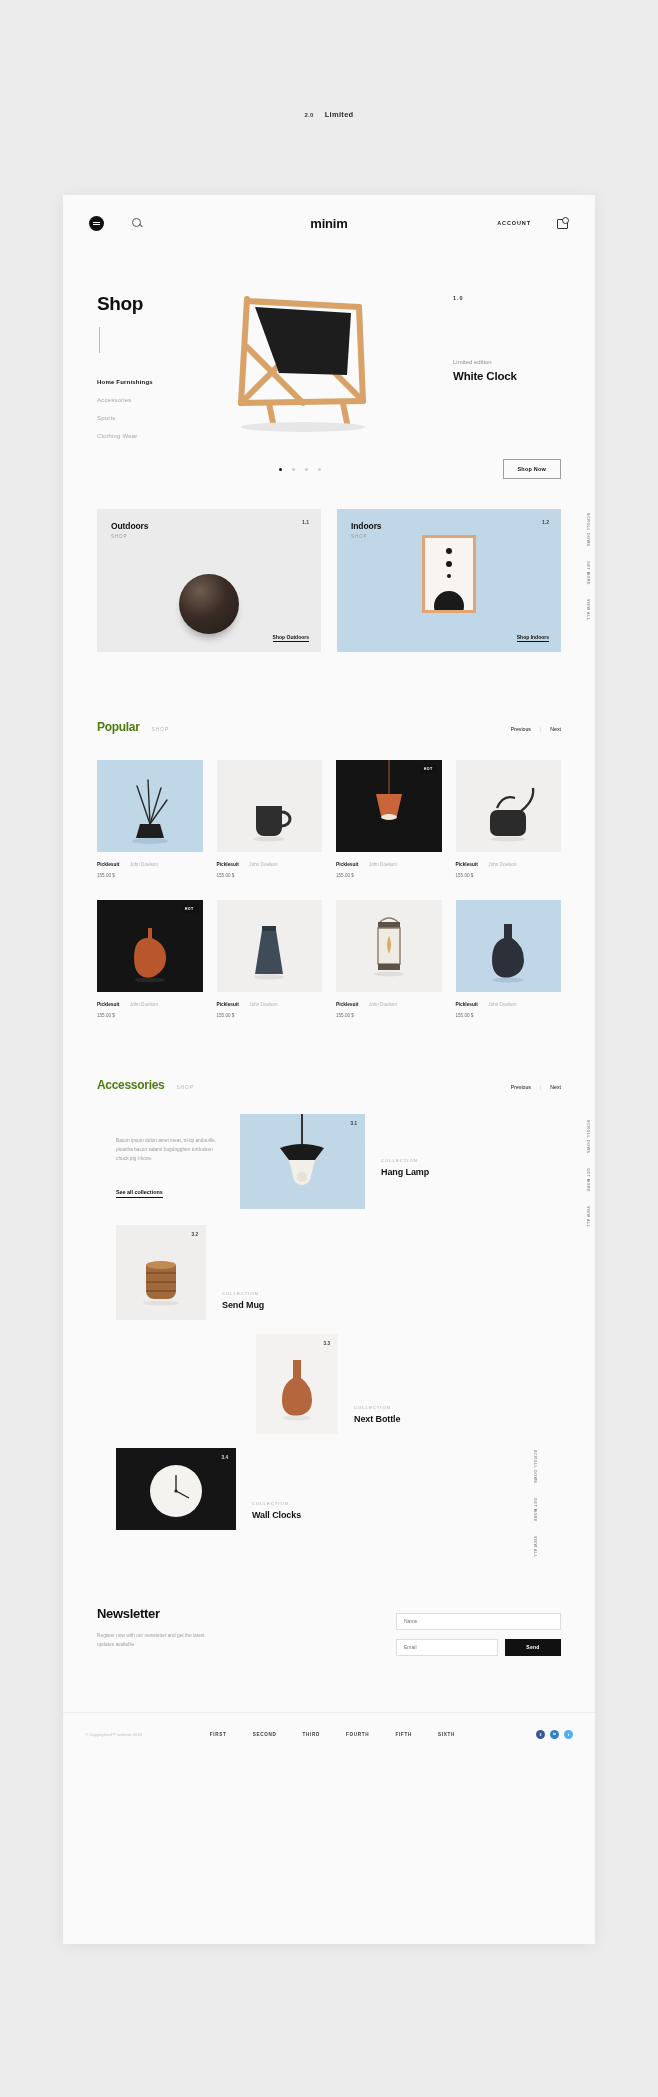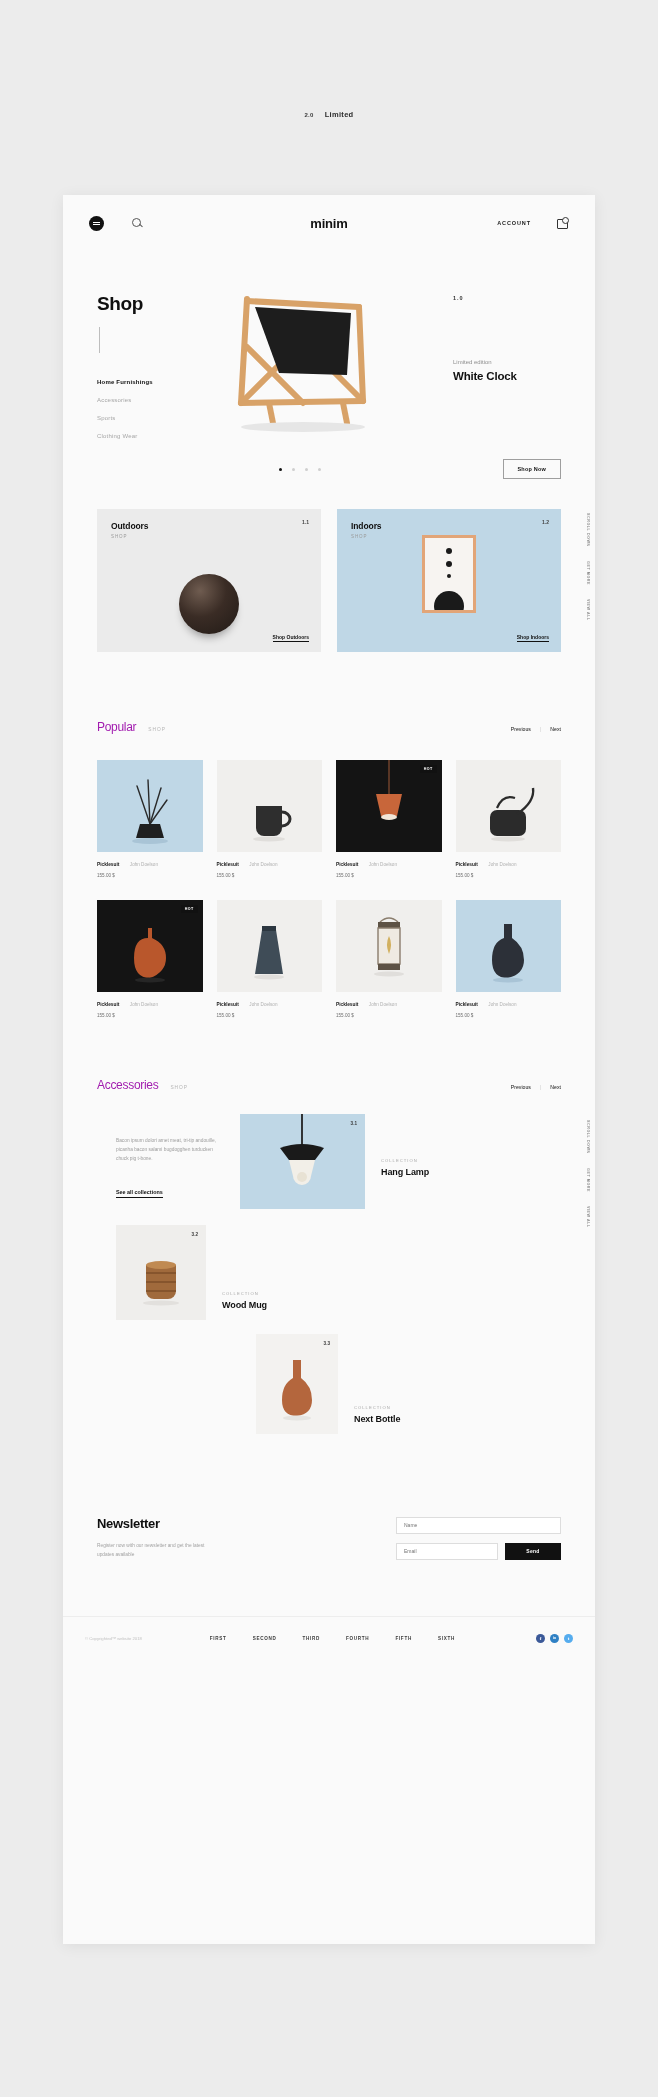--- a/index.html
+++ b/index.html
@@ -141,21 +141,21 @@
   }
   .vnote {
     writing-mode: vertical-rl;
     font-size: 3.6px; letter-spacing: 0.6px; color: #8d8d8d; font-weight: bold;
   }
 
   
   .sechead {
     display: flex; align-items: baseline; padding: 0 34px; margin-top: 60px;
   }
-  .sechead h2 { font-size: 12px; font-weight: normal; color: #a21caf; letter-spacing: -0.3px; }
+  .sechead h2 { font-size: 12px; font-weight: bold; color: #4d7c0f; letter-spacing: -0.3px; }
   .sechead .tag { font-size: 4.8px; color: #b5b5b5; letter-spacing: 1px; margin-left: 12px; }
   .pager { margin-left: auto; display: flex; align-items: center; gap: 9px; font-size: 5.2px; color: #111; }
   .pager .sep { color: #ccc; }
 
   
   .pgrid {
     display: grid; grid-template-columns: repeat(4, 1fr); gap: 14px;
     padding: 0 34px; margin-top: 26px;
   }
   .pcard .thumb {
@@ -178,21 +178,21 @@
     color: #111; border-bottom: 1px solid #111; padding-bottom: 2px;
   }
   .crow { display: flex; align-items: flex-end; }
   .cimg { position: relative; }
   .cnum { position: absolute; top: 7px; right: 8px; font-size: 4.6px; font-weight: bold; color: #3a3a3a; }
   .cmeta { padding-left: 16px; padding-bottom: 10px; }
   .clabel { font-size: 4.2px; color: #a8a8a8; letter-spacing: 1px; }
   .cname { font-size: 9px; font-weight: bold; color: #111; margin-top: 4px; letter-spacing: -0.1px; }
 
   
-  .news { display: flex; padding: 0 34px; margin-top: 70px; align-items: flex-end; }
+  .news { display: flex; padding: 0 34px; margin-top: 70px; align-items: center; }
   .news-left { width: 180px; }
   .news-title { font-size: 13px; font-weight: bold; color: #0f0f0f; letter-spacing: -0.3px; }
   .news-desc { font-size: 4.8px; line-height: 1.9; color: #a2a2a2; margin-top: 10px; width: 125px; }
   .news-right { margin-left: auto; width: 165px; padding-top: 9px; }
   .field {
     width: 100%; height: 17px; border: 1px solid #ddd; background: #fff;
     font-size: 5px; color: #9e9e9e; padding: 0 7px; font-family: "Liberation Sans", sans-serif;
   }
   .frow2 { display: flex; gap: 7px; margin-top: 9px; }
   .frow2 .field { flex: 1; }
@@ -492,38 +492,58 @@
         <div class="cnum">3.2</div>
         <svg viewBox="0 0 90 95" width="90" height="95">
           <path d="M30 40 h30 v26 a8 8 0 0 1 -8 8 h-14 a8 8 0 0 1 -8 -8 z" fill="#a06a3c"></path>
           <path d="M30 48 h30 M30 57 h30 M30 66 h30" stroke="#7d4f28" stroke-width="1.6"></path>
           <ellipse cx="45" cy="40" rx="15" ry="4" fill="#c08a52"></ellipse>
           <ellipse cx="45" cy="78" rx="18" ry="2.5" fill="#e2e0dd"></ellipse>
         </svg>
       </div>
       <div class="cmeta">
         <div class="clabel">COLLECTION</div>
-        <div class="cname">Wood Mug</div>
+        <div class="cname">Send Mug</div>
       </div>
     </div>
 
     <div class="crow" style="margin-top:14px;padding-left:140px;">
       <div class="cimg" style="width:82px;height:100px;background:#f3f2f0;">
         <div class="cnum">3.3</div>
         <svg viewBox="0 0 82 100" width="82" height="100">
           <path d="M37 26 h8 v18 q11 8 11 22 t-15 16 q-15 0 -15 -16 t11 -22 z" fill="#b4663d"></path>
           <ellipse cx="41" cy="84" rx="14" ry="2.5" fill="#e5e4e1"></ellipse>
         </svg>
       </div>
       <div class="cmeta">
         <div class="clabel">COLLECTION</div>
         <div class="cname">Next Bottle</div>
       </div>
     </div>
 
+    <div class="crow" style="margin-top:14px;position:relative;">
+      <div class="cimg" style="width:120px;height:82px;background:#151515;">
+        <div class="cnum" style="color:#ddd;">3.4</div>
+        <svg viewBox="0 0 120 82" width="120" height="82">
+          <circle cx="60" cy="43" r="26" fill="#f4f3f0"></circle>
+          <line x1="60" y1="43" x2="60" y2="27" stroke="#1c1c1c" stroke-width="1.3"></line>
+          <line x1="60" y1="43" x2="73" y2="50" stroke="#1c1c1c" stroke-width="1.3"></line>
+          <circle cx="60" cy="43" r="1.6" fill="#1c1c1c"></circle>
+        </svg>
+      </div>
+      <div class="cmeta">
+        <div class="clabel">COLLECTION</div>
+        <div class="cname">Wall Clocks</div>
+      </div>
+      <div class="vnotes" style="top:2px;">
+        <span class="vnote">SCROLL DOWN</span>
+        <span class="vnote">GET MORE</span>
+        <span class="vnote">VIEW ALL</span>
+      </div>
+    </div>
 
   </div>
 
   <div class="news">
     <div class="news-left">
       <div class="news-title">Newsletter</div>
       <div class="news-desc">Register now with our newsletter and get the latest updates available</div>
     </div>
     <div class="news-right">
       <input class="field" placeholder="Name" style="">

